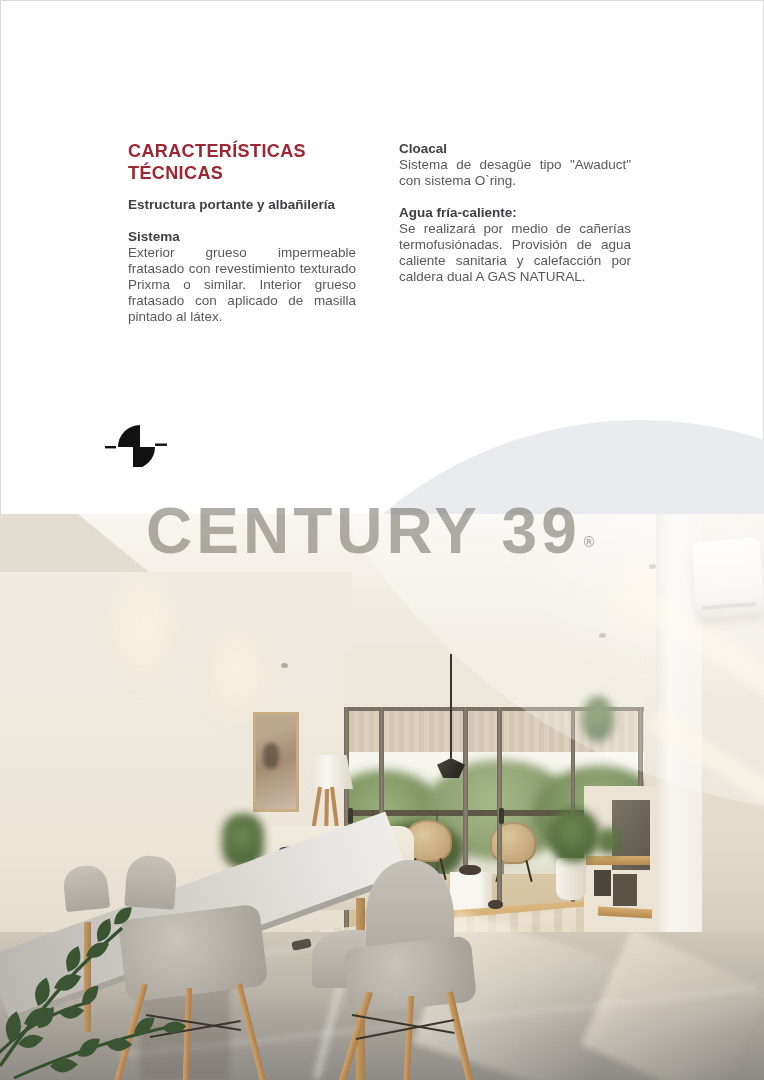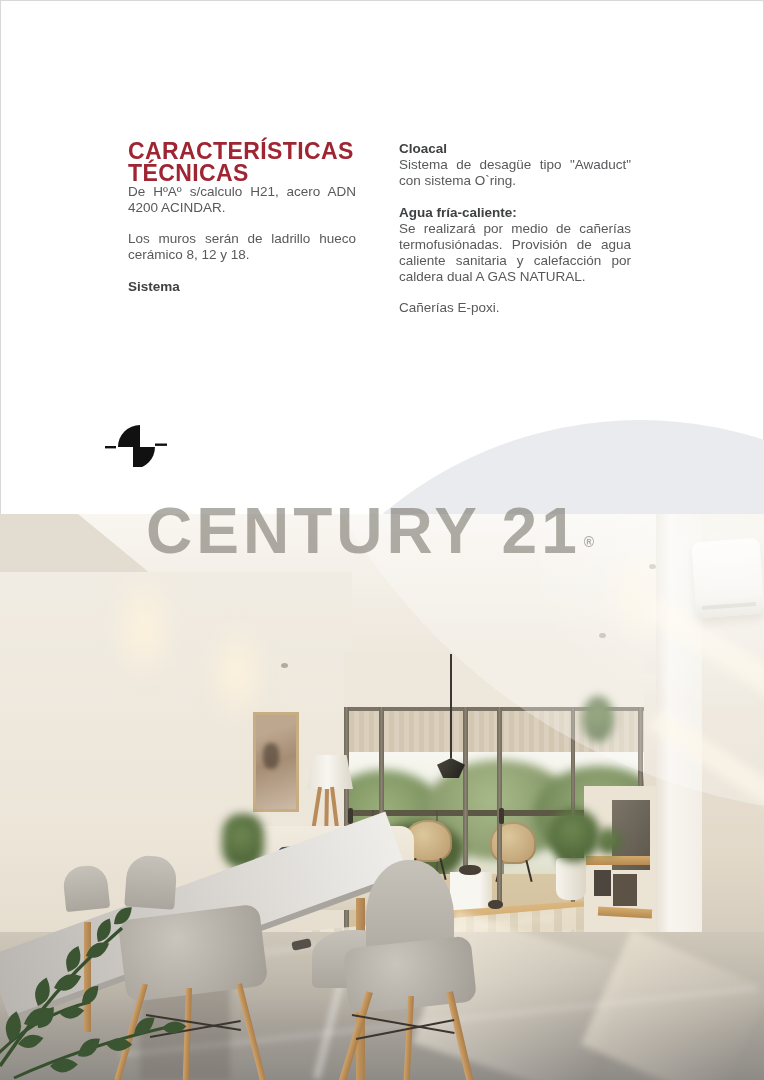--- a/index.html
+++ b/index.html
@@ -2,21 +2,21 @@
 <html><head>
 <meta charset="utf-8">
 <style>
   html,body{margin:0;padding:0;background:#ffffff;}
   .sheet{position:relative;width:764px;height:1080px;background:#ffffff;overflow:hidden;
          font-family:"Liberation Sans",sans-serif;box-shadow:inset 0 0 0 1px #d8d8d8;}
   
   .col{position:absolute;top:140px;}
   .col-left{left:128px;width:228px;}
   .col-right{left:399px;width:232px;}
-  .main-title{margin:0 0 0 0;font-size:23px;line-height:22px;font-weight:bold;
+  .main-title{margin:0 0 12px 0;font-size:18px;line-height:22px;font-weight:bold;
               letter-spacing:.4px;color:#a02532;}
   .sub{margin:0 0 15px 0;}
   .sub h2{margin:0;font-size:13.5px;line-height:17px;font-weight:bold;color:#3f4042;}
   .sub p{margin:0;font-size:13.5px;line-height:16px;color:#58595b;text-align:justify;}
   
   .logo{position:absolute;left:103px;top:425px;width:64px;height:42px;}
   
   .circle-band{position:absolute;left:0;top:0;width:764px;height:514px;overflow:hidden;}
   .circle-band .gray-circle{position:absolute;left:240px;top:420px;width:800px;height:800px;
        border-radius:50%;background:#e9ebee;}
@@ -126,41 +126,40 @@
 <div class="sheet">
 
   <div class="circle-band">
     <div class="gray-circle"></div>
   </div>
 
   <section class="col col-left">
     <h1 class="main-title"><span>CARACTERÍSTICAS</span><br>
       <span>TÉCNICAS</span></h1>
     <div class="sub">
-      <p>De HºAº s/calculo H21, acero ADN 4200 ACINDAR.</p>
-    </div>
-    <div class="sub">
-      <p>Los muros serán de ladrillo hueco cerámico 8, 12 y 18.</p>
+      <h2>Estructura portante y albañilería</h2>
+    </div>
+    <div class="sub">
     </div>
     <div class="sub">
       <h2>Sistema</h2>
+      <p>Exterior grueso impermeable fratasado con revestimiento texturado Prixma o similar. Interior grueso fratasado con aplicado de masilla pintado al látex.</p>
     </div>
   </section>
 
   <section class="col col-right">
     <div class="sub">
       <h2>Cloacal</h2>
       <p>Sistema de desagüe tipo "Awaduct" con sistema O`ring.</p>
     </div>
     <div class="sub">
       <h2>Agua fría-caliente:</h2>
       <p>Se realizará por medio de cañerías termofusiónadas. Provisión de agua caliente sanitaria y calefacción por caldera dual A GAS NATURAL.</p>
     </div>
     <div class="sub">
-      <p>Cañerías E-poxi.</p>
     </div>
   </section>
 
   <svg class="logo" viewBox="0 0 64 42">
     <path d="M37,22 L15,22 A22,22 0 0 1 37,0 Z" fill="#111"></path>
     <path d="M30,24 L52,24 A22,22 0 0 1 30,46 Z" fill="#111" transform="translate(0,-2)"></path>
     <rect x="2" y="21" width="11" height="2.4" fill="#111"></rect>
     <rect x="52" y="18.5" width="12" height="2.4" fill="#111"></rect>
   </svg>
 
@@ -309,16 +308,16 @@
       <use href="#lf" transform="translate(112,278) rotate(15) scale(1.5)"></use>
       <use href="#lf" transform="translate(84,290) rotate(-25) scale(1.6)"></use>
       <use href="#lf" transform="translate(56,300) rotate(10) scale(1.6)"></use>
     </svg>
 
     <div class="haze"></div>
     <div class="corner-haze"></div>
   </div>
 
   <div class="watermark">
-    <span>CENTURY 21</span><sup>®</sup>
+    <span>CENTURY 39</span><sup>®</sup>
   </div>
 
 </div>
 
 </body></html>

